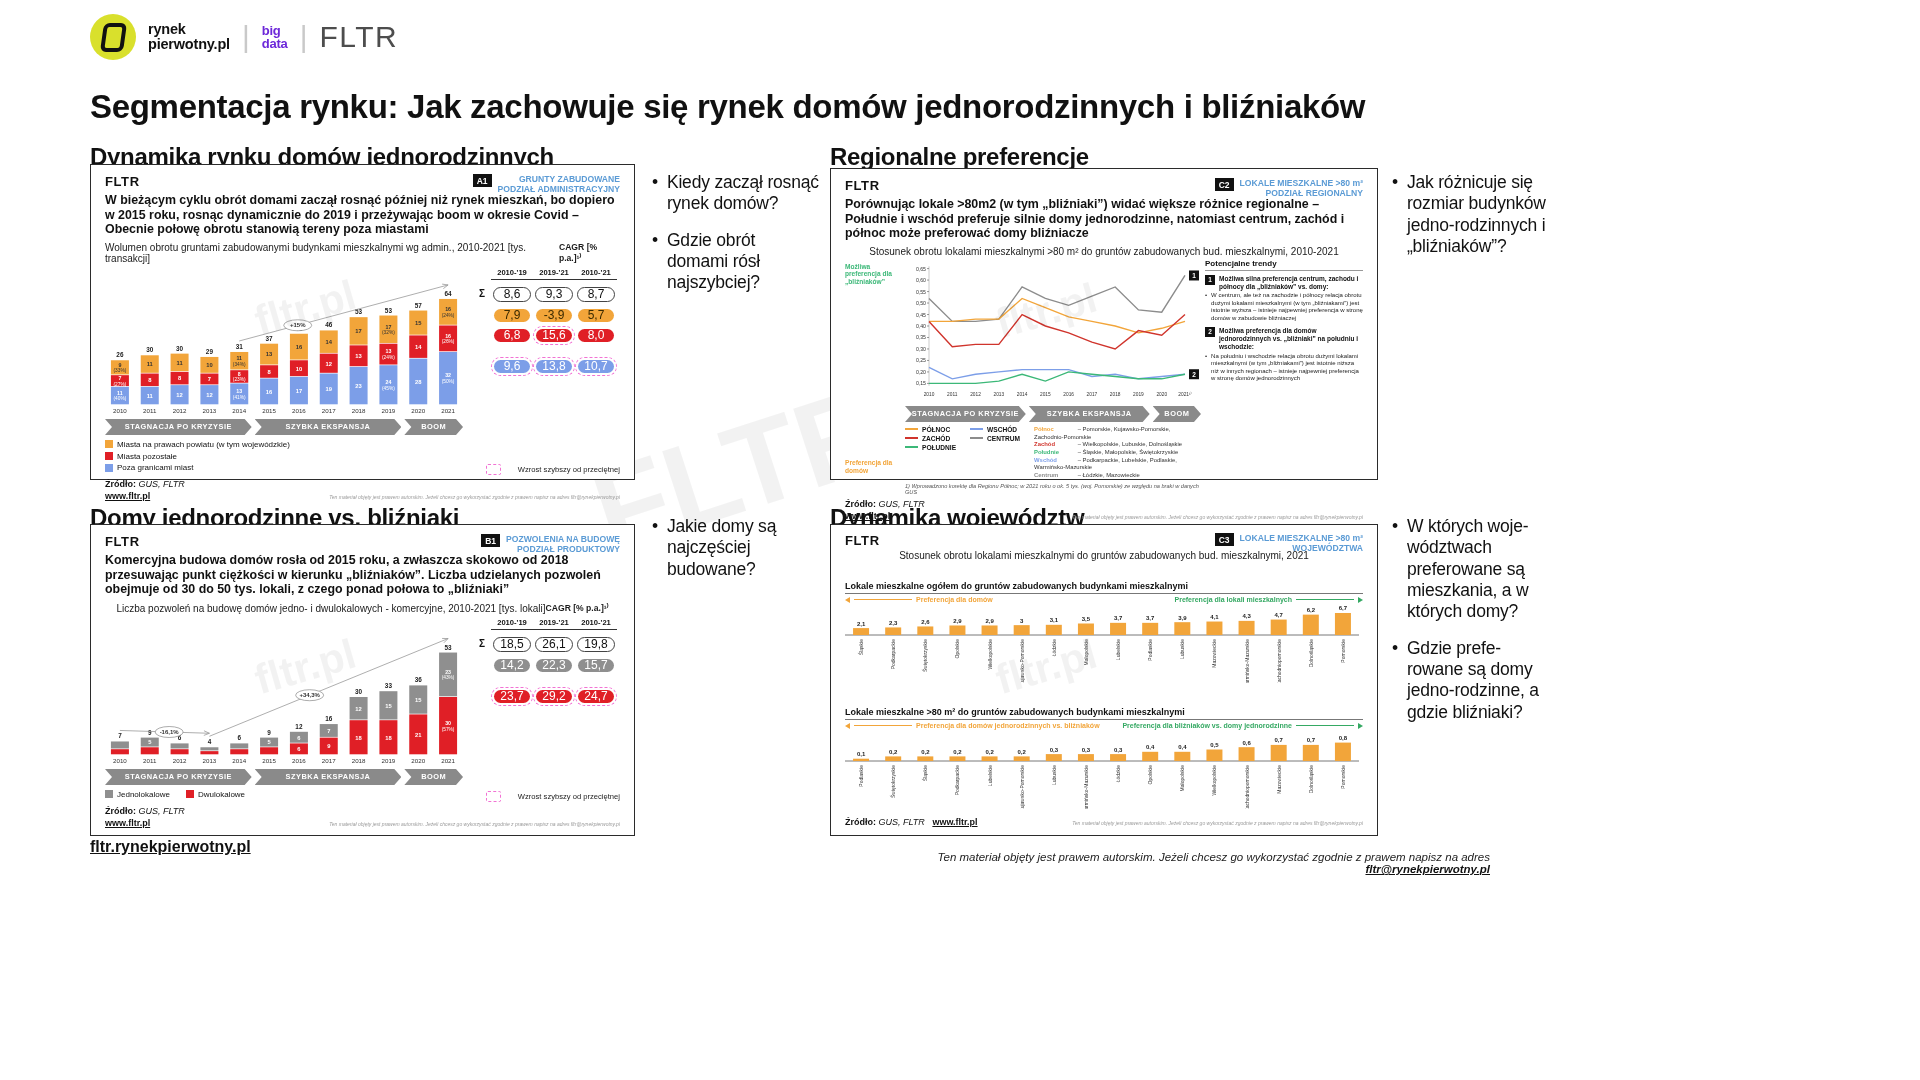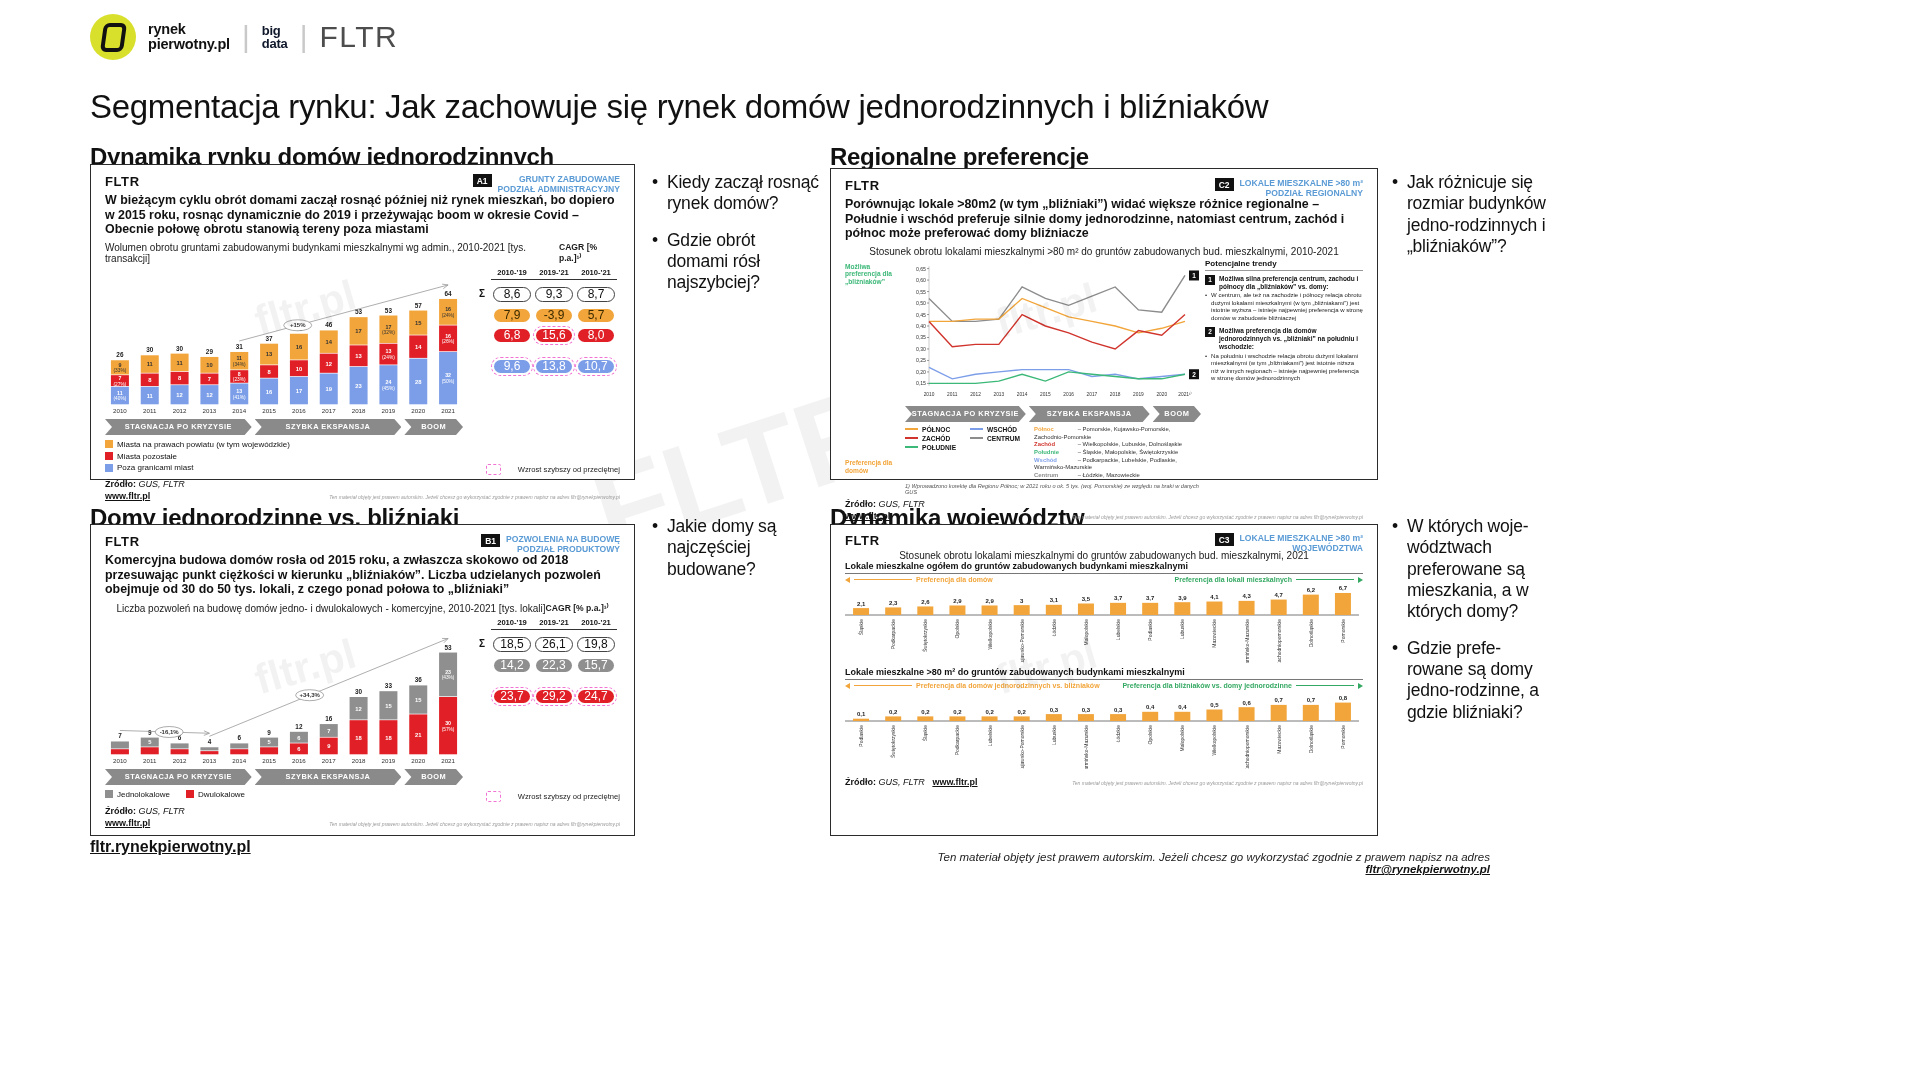--- a/index.html
+++ b/index.html
@@ -3,23 +3,23 @@
 <meta charset="utf-8">
 <style>
   html,body{margin:0;padding:0}
   body{width:1920px;height:1080px;background:#fff;font-family:"Liberation Sans",sans-serif;color:#111;position:relative;overflow:hidden}
   
   .logo{position:absolute;left:90px;top:14px;display:flex;align-items:center;gap:12px}
   .logo-circle{width:46px;height:46px;border-radius:50%;background:#d9e02c;display:flex;align-items:center;justify-content:center}
   .logo-glyph{width:15px;height:21px;border:4.5px solid #111;border-radius:6px;transform:skewX(-8deg)}
   .logo-name{font-weight:bold;font-size:14.5px;line-height:1.02;letter-spacing:-.2px}
   .logo-sep{color:#c9c9c9;font-size:30px;font-weight:300;line-height:1}
-  .logo-big{font-size:13px;line-height:1.02;color:#0f172a;font-weight:bold;letter-spacing:-.2px}
+  .logo-big{font-size:13px;line-height:1.02;color:#6d28d9;font-weight:bold;letter-spacing:-.2px}
   .logo-fltr{font-size:30px;color:#4d4d4d;letter-spacing:1.5px;font-weight:400}
-  .page-title{position:absolute;left:90px;top:66px;font-size:33px;font-weight:normal;letter-spacing:-.3px}
+  .page-title{position:absolute;left:90px;top:66px;font-size:33px;font-weight:bold;letter-spacing:-.3px}
   .section-h{position:absolute;font-size:24px;font-weight:bold;letter-spacing:-.3px}
   
   .wm-page{position:absolute;left:590px;top:400px;font-size:120px;font-weight:bold;color:rgba(0,0,0,.05);transform:rotate(-18deg);pointer-events:none}
   .wm-card{position:absolute;left:30%;top:38%;font-size:42px;font-weight:bold;color:rgba(0,0,0,.05);transform:rotate(-16deg);pointer-events:none}
   
   .card{position:absolute;border:1.3px solid #2b2b2b;background:#fff;padding:9px 14px;box-sizing:border-box}
   .card-head{display:flex;justify-content:space-between;align-items:flex-start;height:17px}
   .card-brand{font-weight:bold;font-size:13px;letter-spacing:.6px}
   .head-right{display:flex;gap:6px;align-items:flex-start}
   .badge{background:#111;color:#fff;font-weight:bold;font-size:8.5px;padding:1.5px 4px}
@@ -79,21 +79,21 @@
   .trend-body{display:flex;gap:4px;margin-top:2px;line-height:1.25;color:#222;font-size:6px}
   .trend-body::before{content:"•";flex:none}
   .c2-legend-row{display:flex;gap:14px;margin-top:4px}
   .series-legend{display:grid;grid-template-columns:auto auto;gap:2px 14px;font-size:6.6px;font-weight:bold;align-content:start}
   .sl-item{display:flex;align-items:center;gap:4px}
   .sl-line{width:13px;height:2px;flex:none}
   .regions{font-size:5.9px;line-height:1.3;color:#333}
   .regions .reg b{display:inline-block;width:42px}
   .footnote{font-size:5.6px;color:#555;font-style:italic;margin-top:3px}
   
-  .c3-title{font-size:9px;font-weight:bold;border-bottom:1px solid #777;padding-bottom:2px;margin-top:0}
+  .c3-title{font-size:9px;font-weight:bold;border-bottom:1px solid #777;padding-bottom:2px;margin-top:20px}
   .arrow-row{display:flex;justify-content:space-between;align-items:center;font-size:7px;font-weight:bold;margin-top:2px}
   .ar{display:flex;align-items:center;gap:4px}
   .ar.left{color:#f2a53a}
   .ar.right{color:#35a963}
   .ar-line{display:inline-block;height:0;border-top:1.3px solid currentColor;width:58px}
   .tri-l{width:0;height:0;border-right:5px solid currentColor;border-top:3px solid transparent;border-bottom:3px solid transparent}
   .tri-r{width:0;height:0;border-left:5px solid currentColor;border-top:3px solid transparent;border-bottom:3px solid transparent}
   
   .footer-site{position:absolute;left:90px;top:838px;font-size:16px;font-weight:bold;text-decoration:underline;color:#111;cursor:pointer}
   .footer-note{position:absolute;left:880px;top:851px;width:610px;text-align:right;font-size:11.5px;font-style:italic;color:#222}

